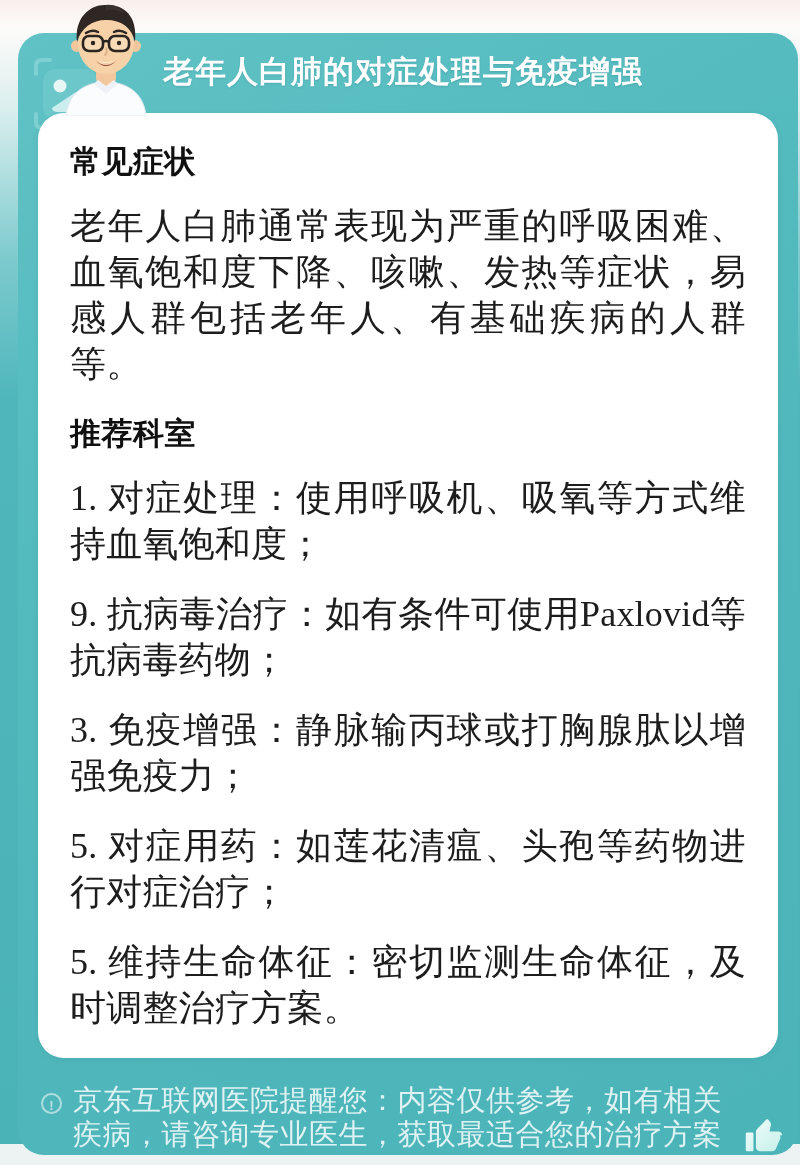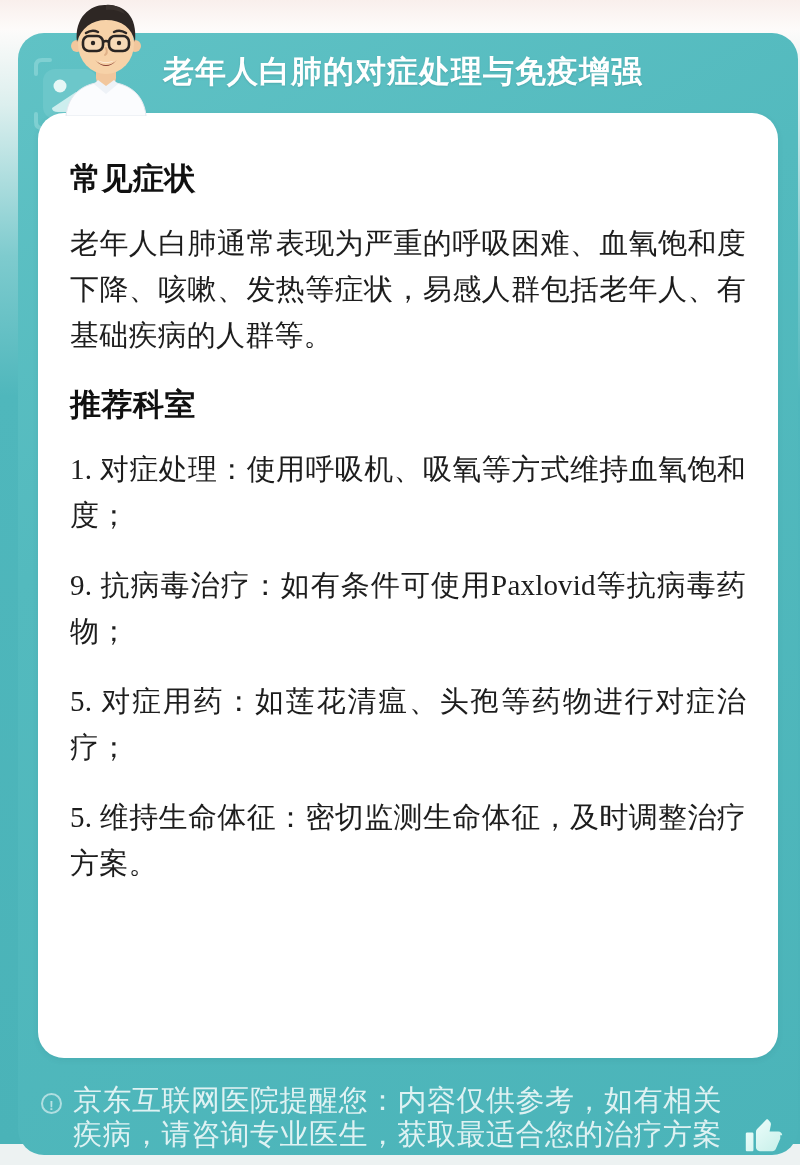--- a/index.html
+++ b/index.html
@@ -19,32 +19,32 @@
     position:absolute;left:145px;top:20px;width:600px;
     color:#ffffff;font-size:31px;font-weight:700;letter-spacing:1px;line-height:38px;
     text-shadow:0 1px 2px rgba(0,60,62,.15);
   }
   
   .photo-badge{position:absolute;left:14px;top:23px;width:76px;height:76px;}
   
   .answer-card{
     position:absolute;left:20px;top:80px;width:740px;height:945px;
     background:#ffffff;border-radius:26px;
-    padding:43px 32px;box-sizing:border-box;overflow:hidden;
+    padding:26px 32px;box-sizing:border-box;overflow:hidden;
     box-shadow:0 2px 6px rgba(0,70,72,.08);
   }
   .section-heading{
     font-family:"Liberation Sans","DejaVu Sans",sans-serif;
     font-size:31px;font-weight:700;color:#101010;
     margin:26px 0 20px 0;letter-spacing:.5px;
   }
   .section:first-child .section-heading{margin-top:2px;}
   .section-paragraph{
     font-family:"Liberation Serif","DejaVu Serif",serif;
-    font-size:29px;color:#1d1d1d;line-height:46px;
+    font-size:36px;color:#1d1d1d;line-height:46px;
     margin:0 0 24px 0;letter-spacing:.2px;
     text-align:justify;
   }
   
   .avatar{position:absolute;left:48px;top:2px;width:116px;height:114px;z-index:5;}
   
   .card-footer{position:absolute;left:15px;top:1050px;width:760px;}
   .info-icon{
     position:absolute;left:8px;top:10px;width:21px;height:21px;border-radius:50%;
     border:2px solid rgba(255,255,255,.55);color:rgba(255,255,255,.6);
@@ -83,20 +83,21 @@
     <p class="section-paragraph">老年人白肺通常表现为严重的呼吸困难、血氧饱和度下降、咳嗽、发热等症状，易感人群包括老年人、有基础疾病的人群等。</p>
   </div>
 
   <div class="section">
     <div class="section-heading">推荐科室</div>
   </div>
 
   <div class="section">
     <p class="section-paragraph">1. 对症处理：使用呼吸机、吸氧等方式维持血氧饱和度；</p>
   <p class="section-paragraph">9. 抗病毒治疗：如有条件可使用Paxlovid等抗病毒药物；</p>
+          <p class="section-paragraph">3. 免疫增强：静脉输丙球或打胸腺肽以增强免疫力；</p>
           <p class="section-paragraph">5. 对症用药：如莲花清瘟、头孢等药物进行对症治疗；</p>
           <p class="section-paragraph">5. 维持生命体征：密切监测生命体征，及时调整治疗方案。</p>
         </div>
 </div>
 
     <div class="card-footer">
       <div class="info-icon">!</div>
       <div class="disclaimer-text">京东互联网医院提醒您：内容仅供参考，如有相关疾病，请咨询专业医生，获取最适合您的治疗方案</div>
       <div class="thumb-button">
         <svg width="46" height="46" viewBox="0 0 24 24">

